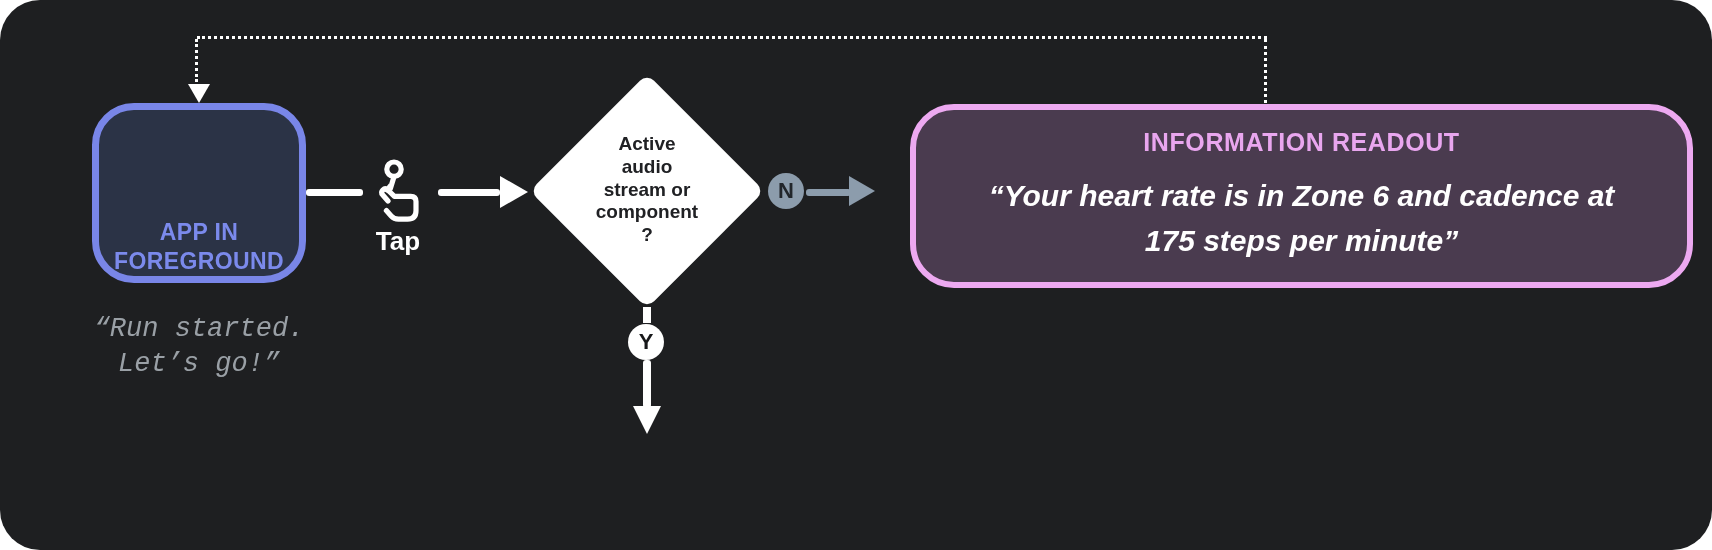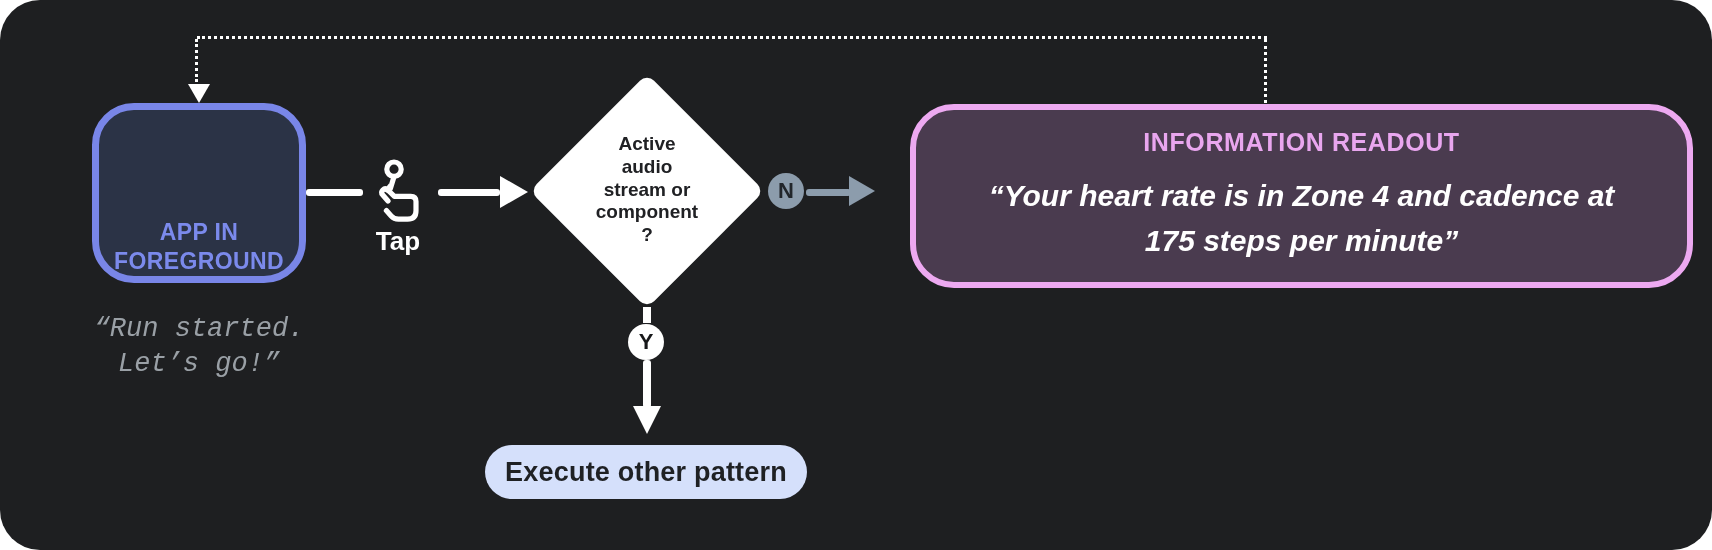--- a/index.html
+++ b/index.html
@@ -107,26 +107,23 @@
 stream or
 component
 ?</div>
 
   <div class="badge n-badge">N</div>
   <div class="line n-line"></div>
   <div class="n-head"></div>
 
   <div class="readout">
     <div class="readout-title">INFORMATION READOUT</div>
-    <div class="readout-quote pre">“Your heart rate is in Zone 4 and cadence at
+    <div class="readout-quote pre">“Your heart rate is in Zone 6 and cadence at
 175 steps per minute”</div>
   </div>
 
   <div class="line stub"></div>
   <div class="badge y-badge">Y</div>
   <div class="line y-line"></div>
   <div class="y-head"></div>
 
-  <div class="pill">
-    <span>Execute other pattern</span>
-  </div>
 
 </div>
 
 </body></html>

